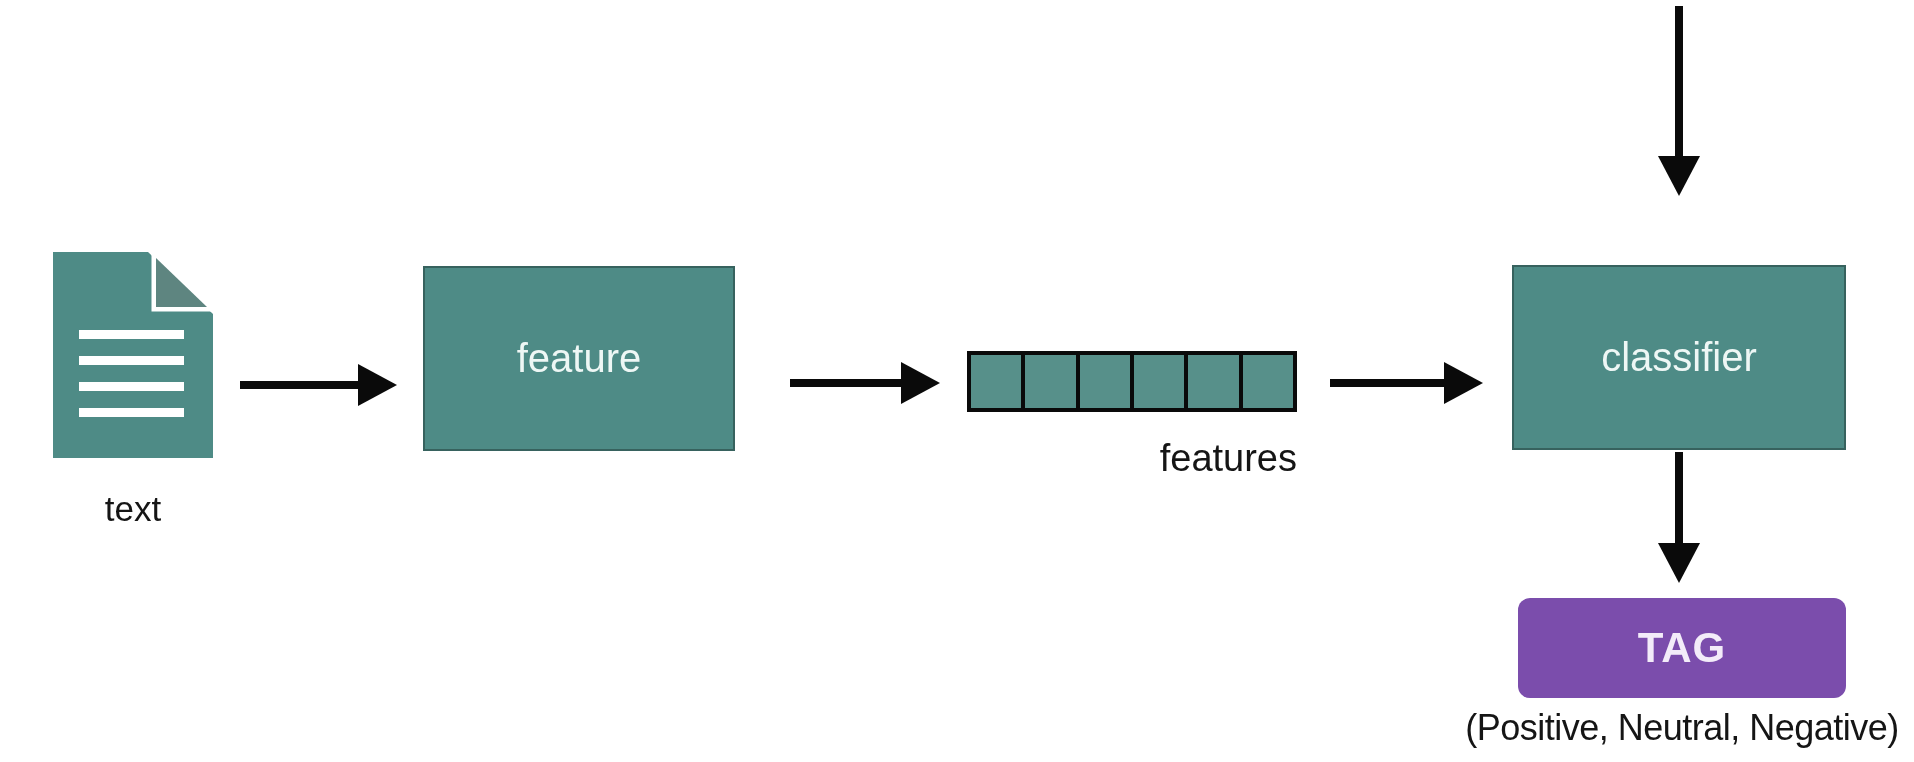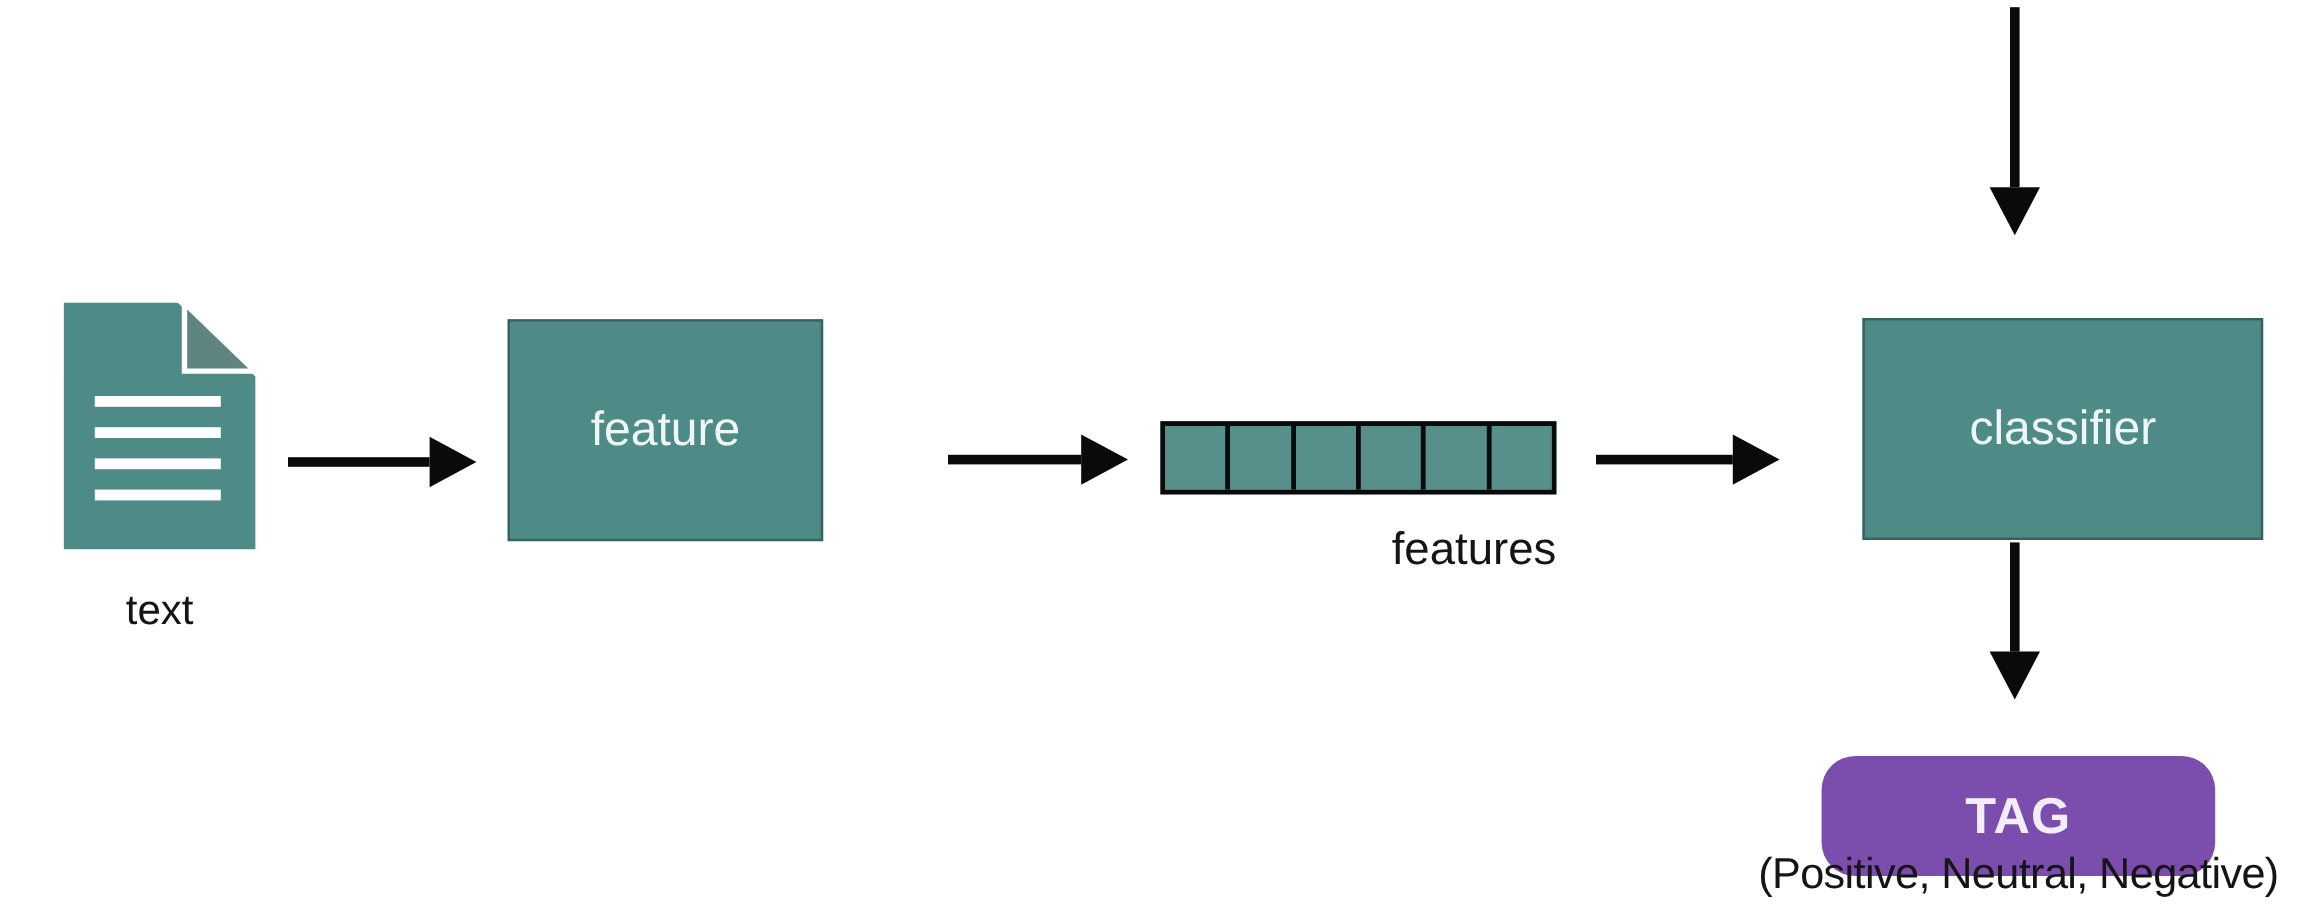--- a/index.html
+++ b/index.html
@@ -39,42 +39,42 @@
     border: 2px solid rgba(36, 66, 62, 0.55);
     color: var(--box-text);
     display: flex;
     flex-direction: column;
     align-items: center;
     justify-content: center;
     font-size: 40px;
     line-height: 57px;
     text-align: center;
   }
-  .extractor-box  { left: 423px;  top: 266px; width: 263px; height: 185px; }
-  .classifier-box { left: 1512px; top: 265px; width: 334px; height: 185px; margin-left: 40px; }
+  .extractor-box  { left: 423px;  top: 266px; width: 312px; height: 185px; }
+  .classifier-box { left: 1512px; top: 265px; width: 334px; height: 185px; }
 
   
   .feature-strip {
     position: absolute;
     left: 967px; top: 351px;
     width: 330px; height: 61px;
     display: flex;
     border: 4px solid var(--arrow);
     background: var(--cell-fill);
   }
   .feature-cell { flex: 1; background: var(--cell-fill); border-left: 4px solid var(--arrow); }
   .feature-cell:first-child { border-left: none; }
 
   
   .tag-pill {
     position: absolute;
-    left: 1518px; top: 630px;
+    left: 1518px; top: 598px;
     width: 328px; height: 100px;
     background: var(--purple);
-    border-radius: 28px;
+    border-radius: 12px;
     color: var(--tag-text);
     font-size: 42px;
     font-weight: bold;
     letter-spacing: 1px;
     display: flex;
     align-items: center;
     justify-content: center;
   }
 
   

